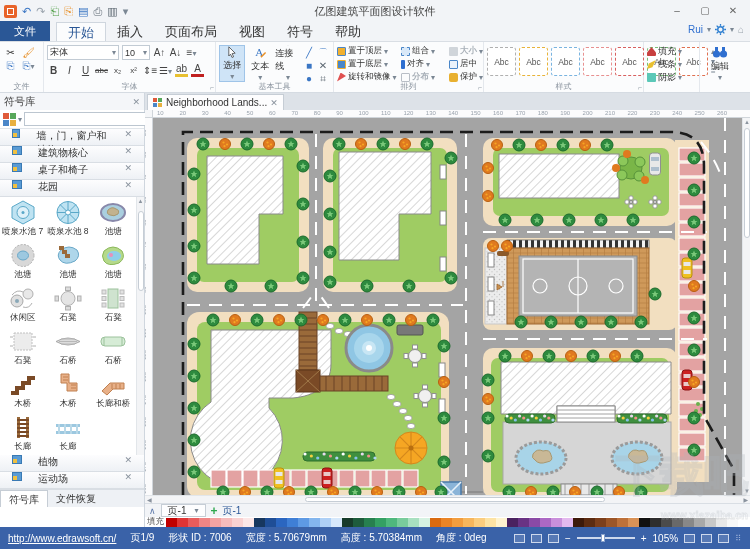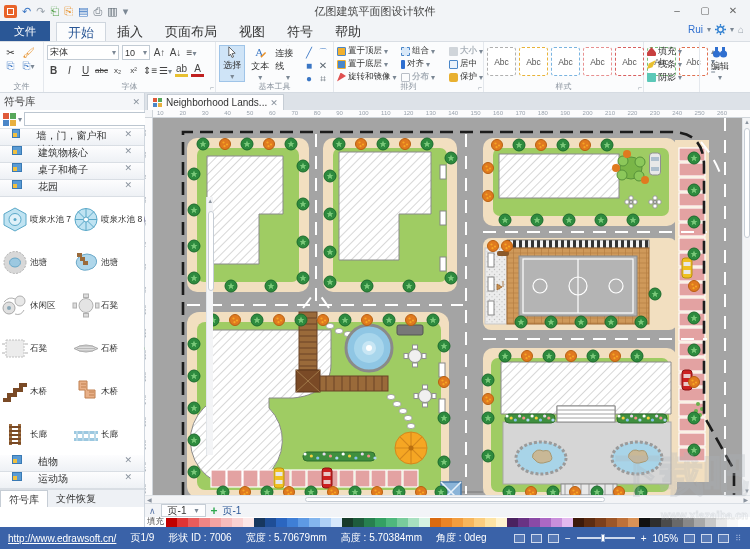--- a/index.html
+++ b/index.html
@@ -58,21 +58,21 @@
   .sb-search { height:19px; display:flex; align-items:center; gap:2px; padding:0 3px; border-bottom:1px solid #e0e5ea; }
   .sb-pal { width:13px; height:13px; display:grid; grid-template-columns:6px 6px; grid-gap:1px; }
   .sb-pal i { width:6px; height:6px; } 
   .sb-input { flex:1; height:14px; border:1px solid #bcc6d0; background:#fff; font-size:9px; padding:0 2px; }
   .sb-bar { height:17px; display:flex; align-items:flex-start; gap:16px; padding:0 12px; font-size:10px; color:#333;
             background:linear-gradient(#fdfdfe,#eef1f5); border-bottom:1px solid #d9dee4; }
   .sb-bar .winico { width:10px; height:9px; background:#5a9bd4; position:relative; border:1px solid #3a7ab4; }
   .sb-bar .winico:after { content:""; position:absolute; left:0; bottom:0; width:4px; height:4px; background:#f0c040; }
   .sym-wrap { display:flex; flex:1; min-height:0; }
   .sym-grid { flex:1; display:grid; grid-template-columns:repeat(3,1fr); align-content:start; }
-  .sym-cell { height:43px; display:flex; flex-direction:row; align-items:center; padding-top:2px; }
+  .sym-cell { height:43px; display:flex; flex-direction:column; align-items:center; padding-top:2px; }
   .sym-cell svg { width:30px; height:27px; }
   .sym-label { font-size:8.5px; color:#333; white-space:nowrap; }
   .sb-scroll { width:8px; background:#f3f4f6; border-left:1px solid #e2e6ea; position:relative; }
   .sb-thumb { position:absolute; top:14px; left:1px; width:6px; height:80px; background:#fff; border:1px solid #c6cdd5; border-radius:3px; }
   .sb-arrow { height:9px; text-align:center; font-size:6px; color:#8a939e; line-height:9px; }
   .sb-tabs { height:18px; display:flex; background:#eef1f5; border-top:1px solid #d9dee4; align-items:stretch; }
   .sb-tab { padding:0 8px; font-size:10px; line-height:17px; color:#333; }
   .sb-tab.active { background:#fff; border:1px solid #c6cdd5; border-bottom:none; }
   .sb-fill { flex:0 0 20px; background:#fff; }
 

